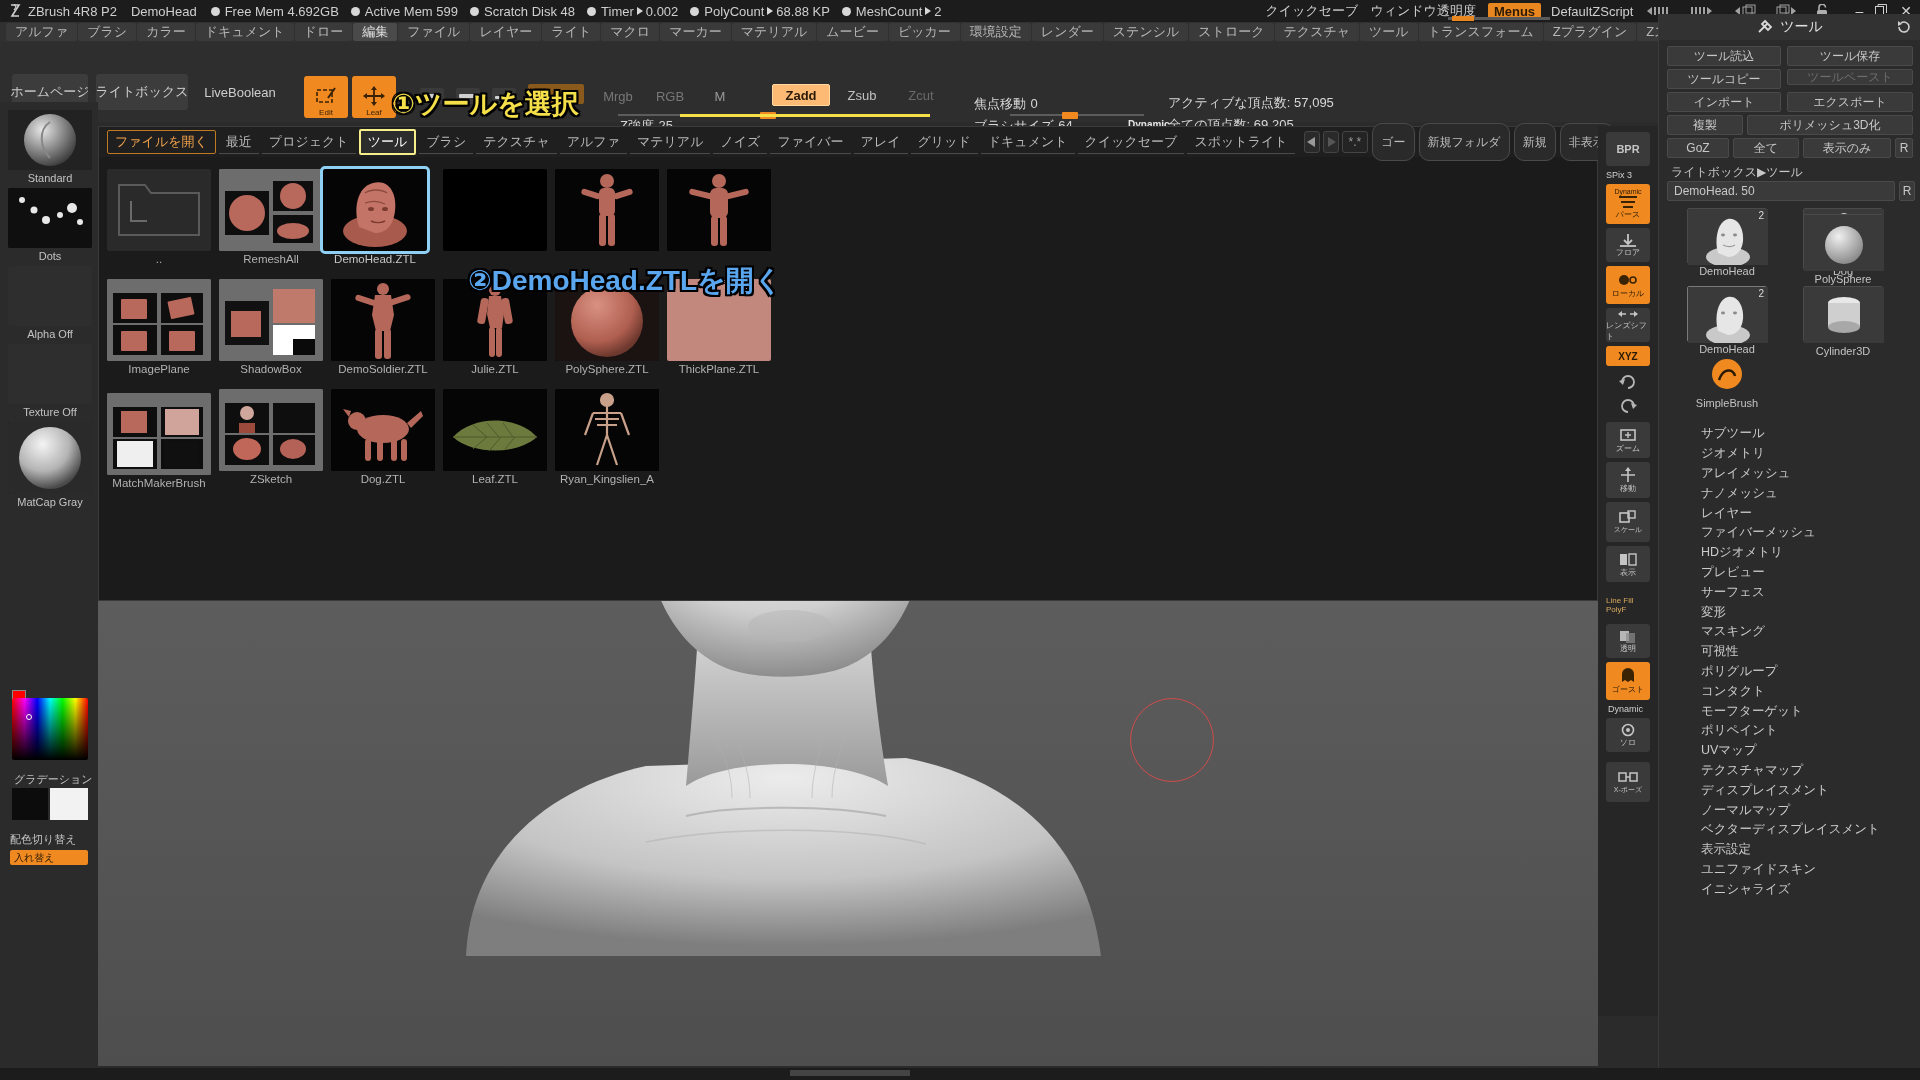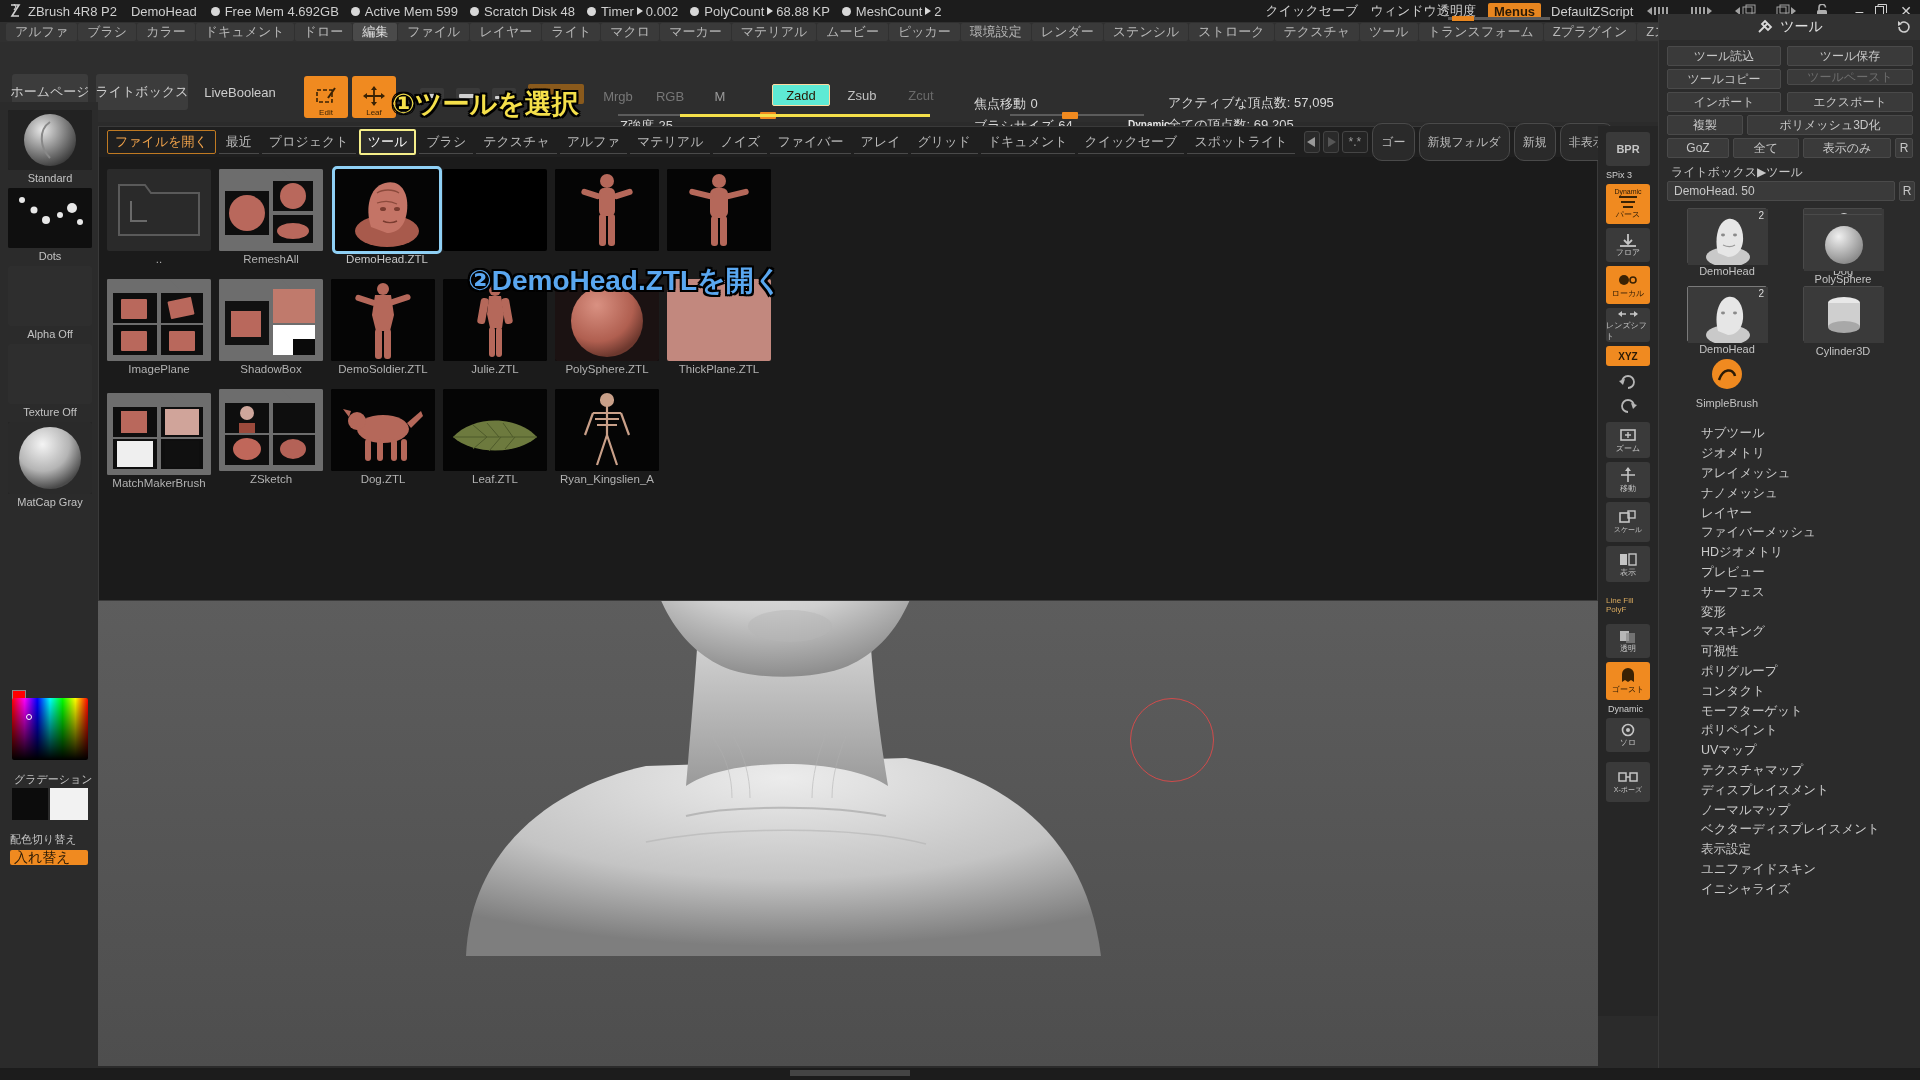--- a/index.html
+++ b/index.html
@@ -60,21 +60,21 @@
   .orange-btn .sub { position:absolute; bottom:1px; left:0; right:0; text-align:center; font-size:8px; color:#3a2204; }
 
   .mini-icon { position:absolute; background:#3a3a3a; border-radius:2px; }
   .mini-icon .bar { position:absolute; left:3px; right:3px; top:6px; height:4px; background:#cfcfcf; border-radius:1px;}
   .mini-icon.sel { background:#8a5a1c; }
 
   .mode-btn {
     position:absolute; font-size:13px; color:#b0b0b0; background:#383838;
     display:flex; align-items:center; justify-content:center; border-radius:2px;
   }
-  .mode-btn.on { background:#5eead4; color:#2a1a06; font-weight:400; border:1px solid #ffd9a0; }
+  .mode-btn.on { background:#fdba74; color:#2a1a06; font-weight:700; border:1px solid #ffd9a0; }
   .mode-btn.dim { color:#6a6a6a; background:#333; }
 
   .slider-wrap { position:absolute; }
   .slider-lbl { font-size:13px; color:#d8d8d8; white-space:nowrap; }
   .slider-track { position:absolute; height:2px; background:#5c5c5c; }
   .slider-knob { position:absolute; width:16px; height:7px; background:#f08a20; border-radius:1px; top:-2px; }
 
   .stat-txt { position:absolute; font-size:13px; color:#d8d8d8; white-space:nowrap; }
   .dyn-lbl { position:absolute; font-size:10px; font-weight:bold; color:#e6e6e6; }
 
@@ -89,21 +89,21 @@
       linear-gradient(to bottom, rgba(255,255,255,0) 0%, rgba(0,0,0,1) 100%),
       linear-gradient(to right, #ff0000, #ff00ff, #0000ff, #00ffff, #00ff00, #ffff00, #ff0000);
   }
   .cp-swatch { position:absolute; left:12px; top:588px; width:14px; height:14px; background:#ff0000; border:1px solid #888;}
   .cp-cursor { position:absolute; left:26px; top:612px; width:6px; height:6px; border:1px solid #fff; border-radius:50%;}
   .grad-lbl { position:absolute; left:14px; top:670px; font-size:11px; color:#c3c3c3; }
   .sw-black { position:absolute; left:12px; top:686px; width:36px; height:32px; background:#0c0c0c; }
   .sw-white { position:absolute; left:50px; top:686px; width:38px; height:32px; background:#f2f2f2; }
   .sw-lbl { position:absolute; left:10px; top:730px; font-size:11px; color:#c3c3c3; }
   .swap-btn { position:absolute; left:10px; top:748px; width:78px; height:15px; background:#f08a20;
-     color:#2a1a06; font-size:14px; display:flex; align-items:center; padding-left:4px; border-radius:2px;}
+     color:#2a1a06; font-size:10px; display:flex; align-items:center; padding-left:4px; border-radius:2px;}
 
   
   .lightbox { position:absolute; left:98px; top:126px; width:1500px; height:475px; background:#1b1b1b;
               border:1px solid #3a3a3a; }
   .lb-tabs { position:absolute; left:0; top:0; width:100%; height:30px; display:flex; align-items:center;
              padding-left:8px; background:#1f1f1f; }
   .lb-tab { font-size:13px; color:#b9b9b9; padding:2px 7px; margin-right:3px; white-space:nowrap;
             border-bottom:1px solid #4a4a4a; }
   .lb-tab.active-orange { color:#f0a24a; border:1px solid #c07a22; border-radius:2px; }
   .lb-tab.active-yellow { color:#ffffff; border:2px solid #f5ee8a; border-radius:2px; background:#2c2c2c; }
@@ -567,21 +567,21 @@
               <circle cx="28" cy="44" r="18" fill="#b9685c"></circle>
             <rect x="54" y="12" width="40" height="30" fill="#0e0e0e"></rect>
               <circle cx="74" cy="27" r="13" fill="#b9685c"></circle>
             <rect x="54" y="46" width="40" height="28" fill="#0e0e0e"></rect>
               <ellipse cx="74" cy="62" rx="16" ry="8" fill="#b9685c"></ellipse>
           </svg>
         </div>
         <div class="lb-cap">RemeshAll</div>
       </div>
 
-      <div class="lb-item selected" style="left:236px; top:12px;">
+      <div class="lb-item selected" style="left:224px; top:12px;">
         <div class="lb-thumb">
           <svg width="104" height="82" viewBox="0 0 104 82">
               <rect width="104" height="82" fill="#050505"></rect>
             <ellipse cx="52" cy="62" rx="32" ry="16" fill="#a85a4c"></ellipse>
             <path d="M36 58 C30 40 34 18 50 14 C66 10 74 24 72 42 C70 58 62 64 52 64 Z" fill="#c47466"></path>
             <path d="M42 24 C48 20 58 20 64 24" stroke="#8c4a3c" stroke-width="1.5" fill="none"></path>
             <path d="M42 34 C48 32 56 32 62 35" stroke="#8c4a3c" stroke-width="1.2" fill="none"></path>
             <ellipse cx="48" cy="40" rx="3" ry="2" fill="#7a3c30"></ellipse>
             <ellipse cx="62" cy="40" rx="3" ry="2" fill="#7a3c30"></ellipse>
             <path d="M48 52 C52 54 58 54 62 52" stroke="#7a3c30" stroke-width="1.4" fill="none"></path>

